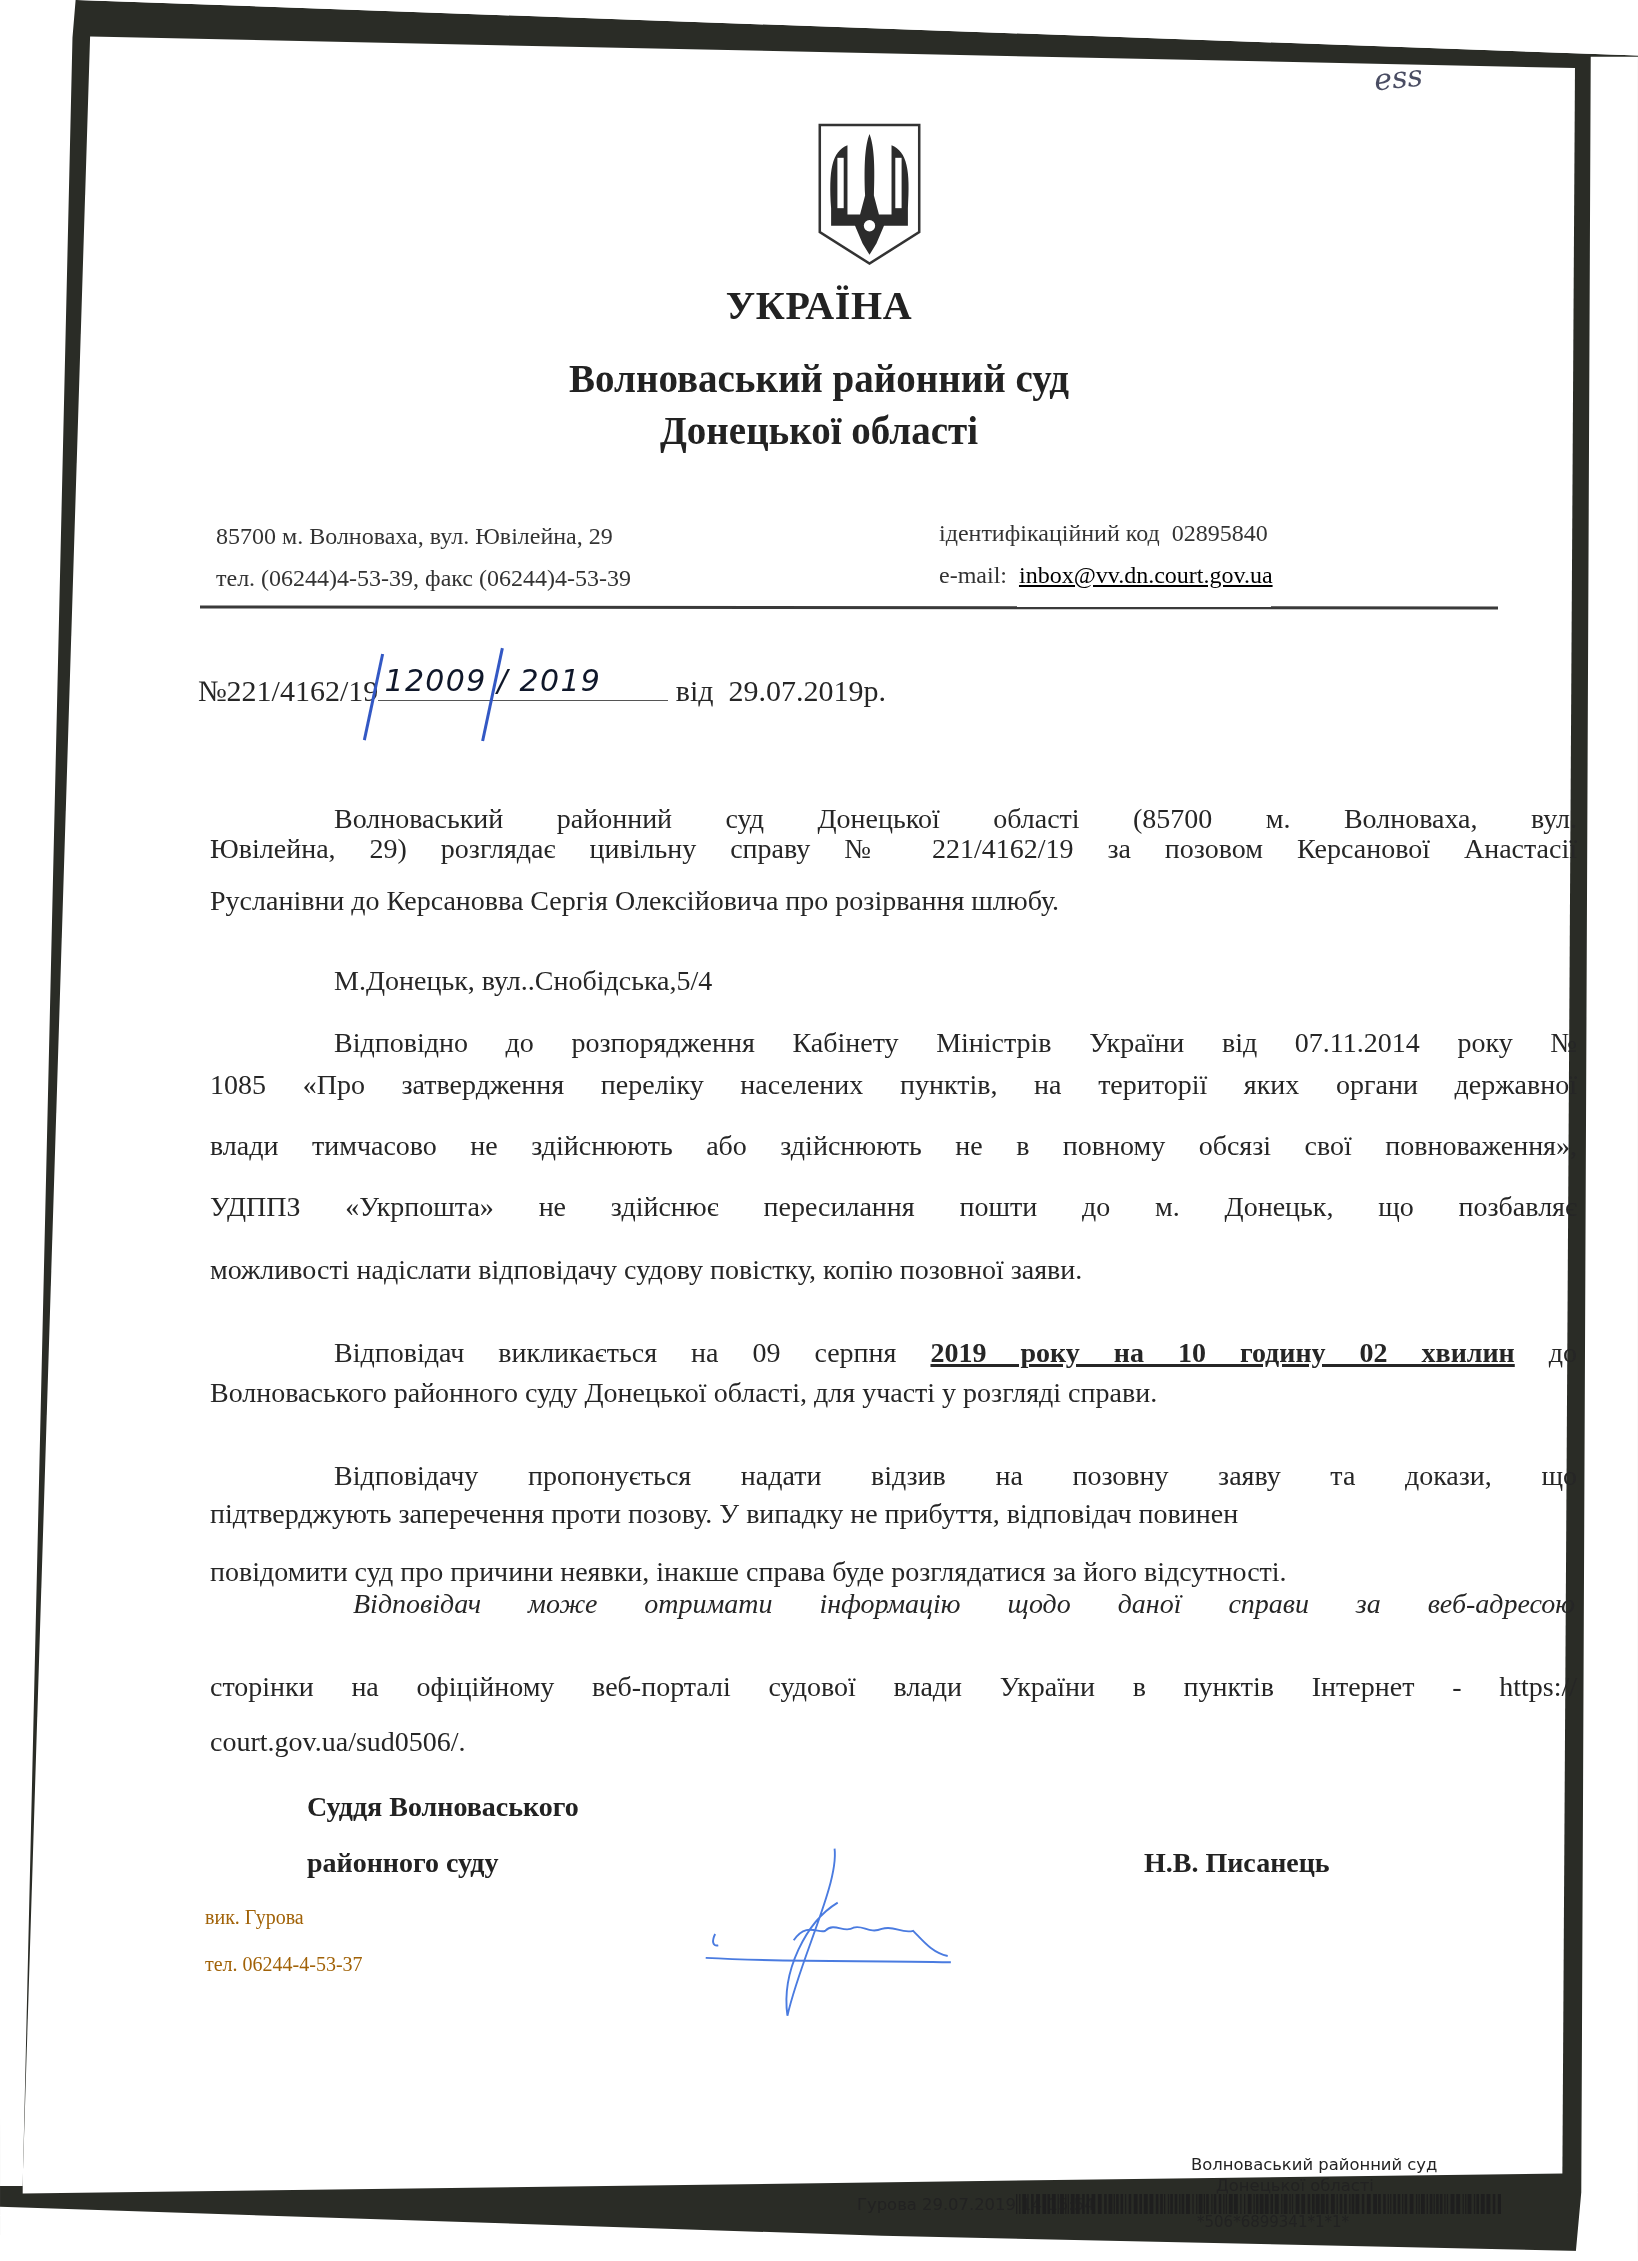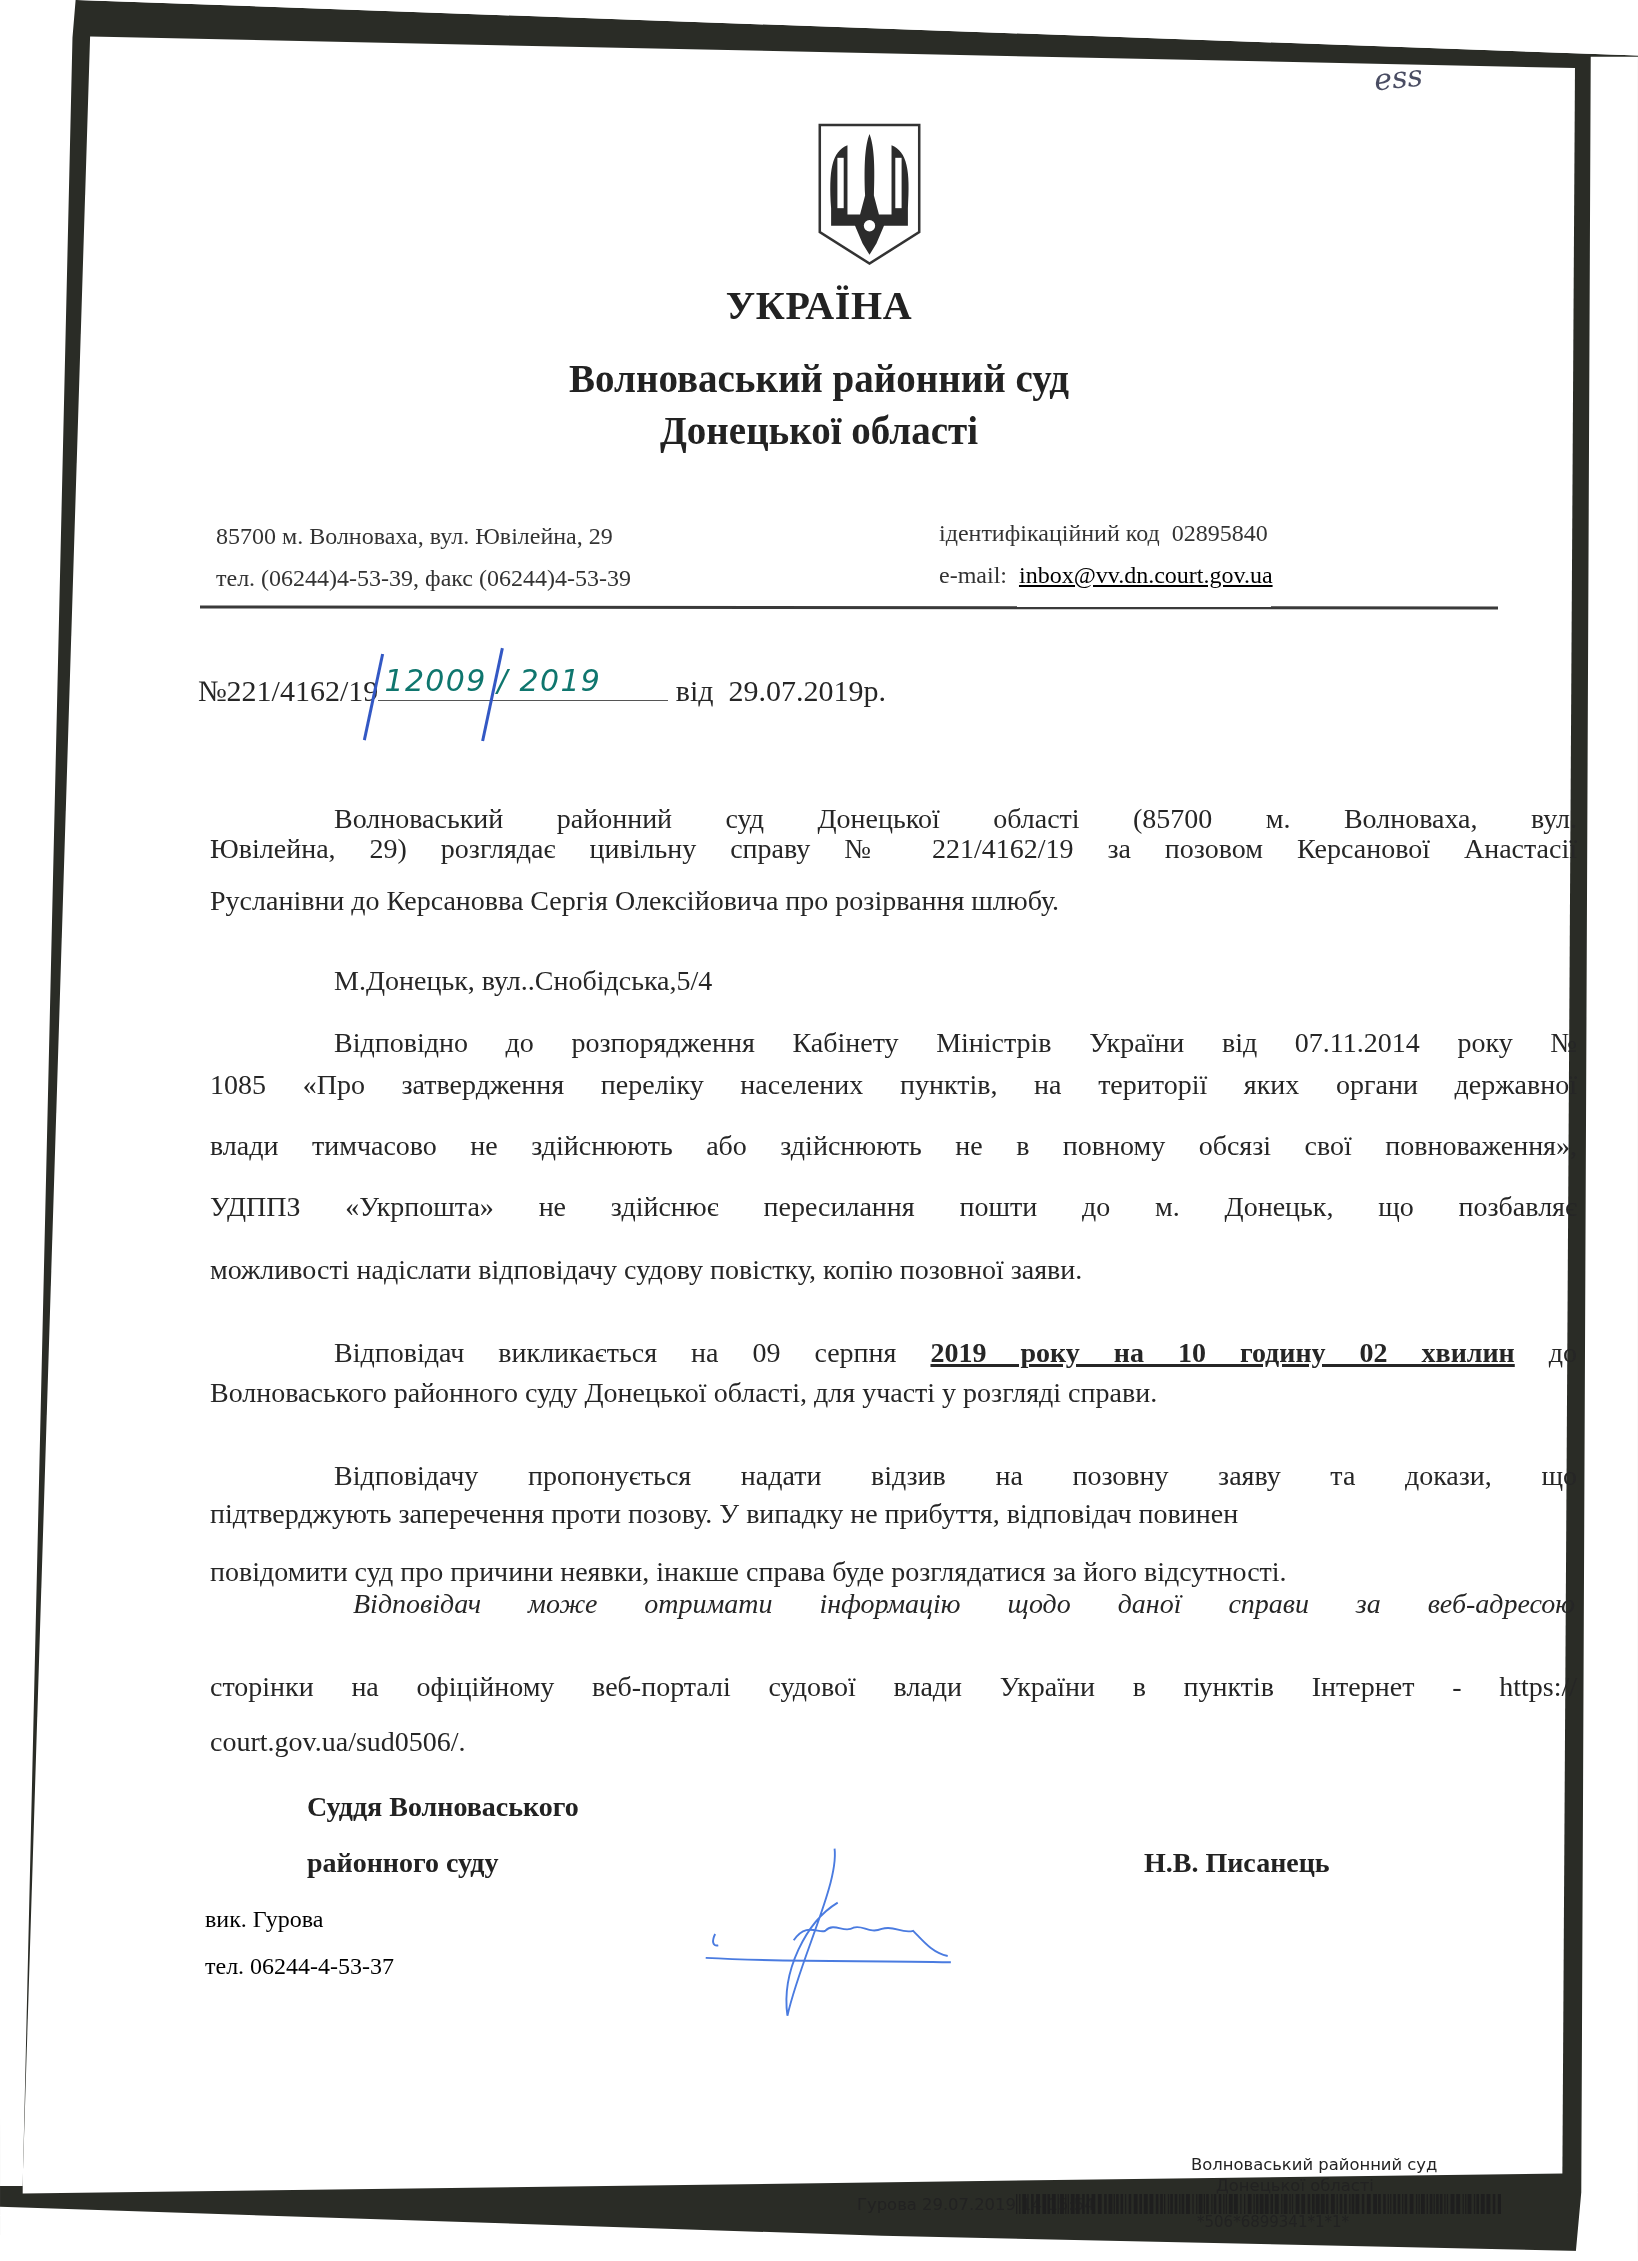--- a/index.html
+++ b/index.html
@@ -28,33 +28,33 @@
     .addr { left: 216px; top: 523px; }
     .tel  { left: 216px; top: 565px; }
     .idcode { left: 939px; top: 520px; }
     .email-wrap { left: 939px; top: 562px; }
     .email-link { text-decoration: underline; color: #000000; cursor: pointer; }
 
     .header-rule { position: absolute; left: 200px; top: 606px; width: 1298px; height: 2.5px; background: #3a3a3a; transform: rotate(0.05deg); }
 
     .docnum { left: 198px; top: 672px; font-size: 30px; color: #262626; }
     .docnum .blank { display: inline-block; width: 290px; border-bottom: 1.9px solid #555; height: 28px; vertical-align: baseline; position: relative; }
-    .docnum .hw { position: absolute; left: 6.3px; top: -8.8px; font-family: "DejaVu Sans", sans-serif; font-style: italic; color: #0f766e; font-size: 30px; letter-spacing: 1.3px; }
+    .docnum .hw { position: absolute; left: 6.3px; top: -8.8px; font-family: "DejaVu Sans", sans-serif; font-style: italic; color: #0f172a; font-size: 30px; letter-spacing: 1.3px; }
     .docnum .slash1 { position: absolute; left: -6.3px; top: -19px; width: 2.5px; height: 88px; background: #3358c4; transform: rotate(12deg); }
     .docnum .slash2 { position: absolute; left: 113px; top: -25px; width: 2.5px; height: 95px; background: #3358c4; transform: rotate(12deg); }
 
     .body-text { font-size: 28px; color: #262626; }
     .line { position: absolute; left: 210px; width: 1367px; white-space: nowrap; }
     .just { text-align: justify; text-align-last: justify; white-space: normal; }
     .indent { left: 334px; width: 1243px; margin-top: 20px; }
 
     .bold-underline { font-weight: bold; text-decoration: underline; text-decoration-thickness: 3.2px; }
 
     .sig-label { font-size: 28px; font-weight: bold; color: #222; text-align: center; }
-    .small-info { font-size: 24px; color: #000000; }
+    .small-info { font-size: 20px; color: #a16207; }
 
     .signature { position: absolute; left: 699px; top: 1846px; width: 290px; height: 176px; }
 
     .stamp { position: absolute; left: 857px; top: 2155px; width: 680px; height: 69px; font-family: "DejaVu Sans", sans-serif; color: #222; }
     .stamp .s-court1 { position: absolute; left: 334px; top: 0; font-size: 16.4px; }
     .stamp .s-court2 { position: absolute; left: 359px; top: 21.4px; font-size: 16.4px; }
     .stamp .s-meta { position: absolute; left: 0; top: 40px; font-size: 16.4px; }
     .stamp .s-barcode { position: absolute; left: 159px; top: 39px; width: 485px; height: 20px; }
     .stamp .s-code { position: absolute; left: 340px; top: 58px; font-size: 15px; }
   </style>

